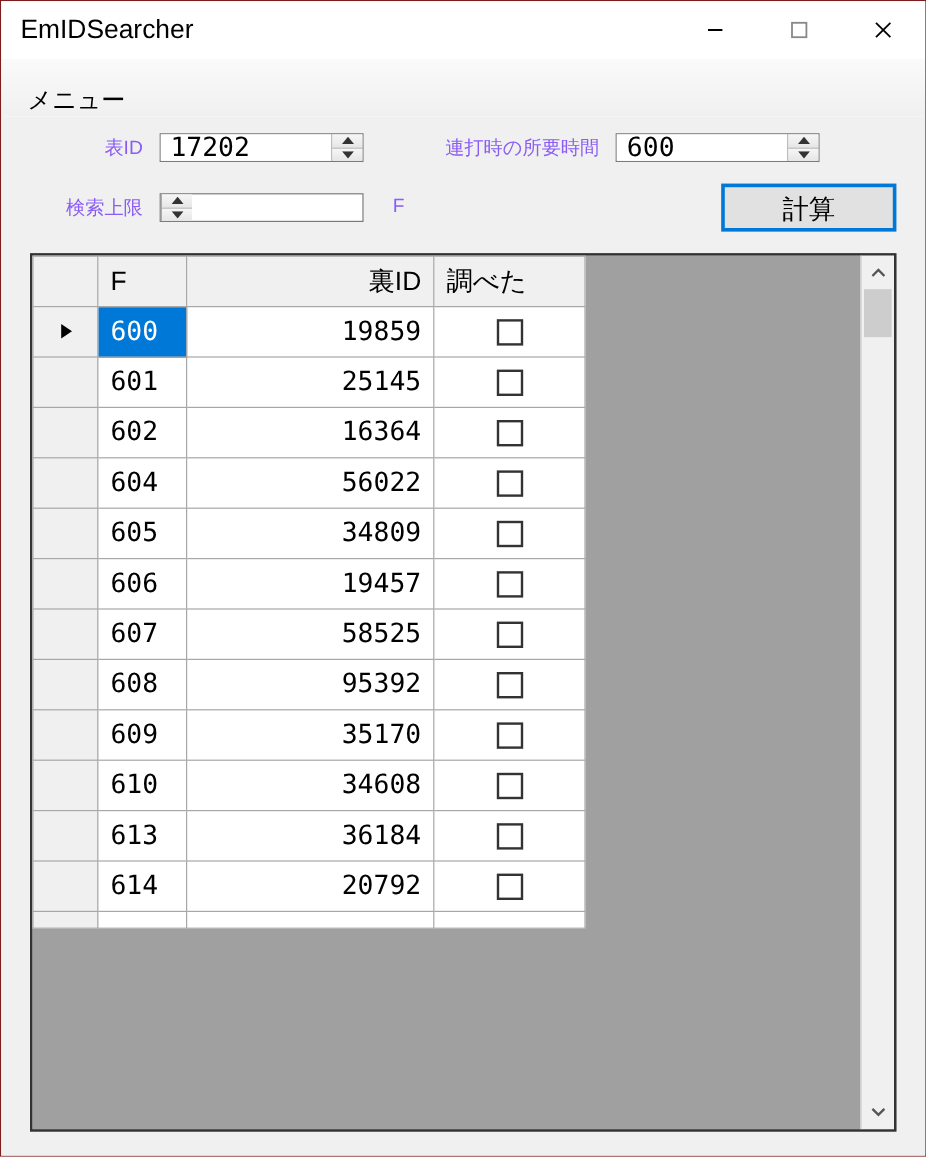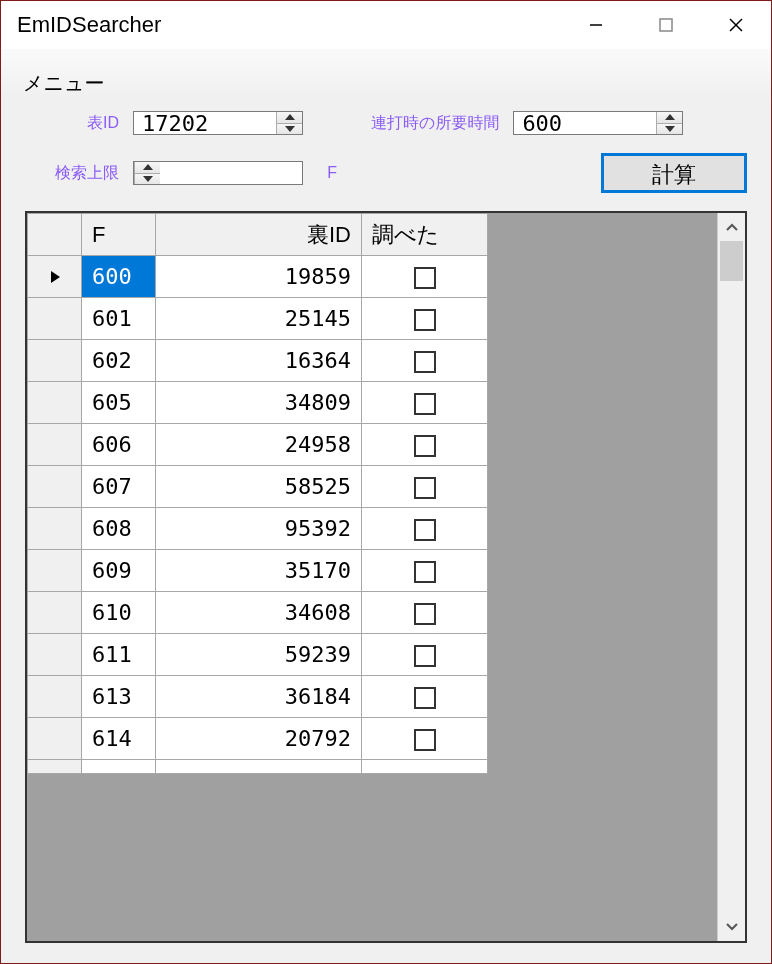--- a/index.html
+++ b/index.html
@@ -316,28 +316,34 @@
                 <td class="col-chk"><span class="chkbox"></span></td>
               </tr>
               <tr>
                 <td class="rowheader"></td>
                 <td class="col-f">602</td>
                 <td class="col-uid">16364</td>
                 <td class="col-chk"><span class="chkbox"></span></td>
               </tr>
               <tr>
                 <td class="rowheader"></td>
+                <td class="col-f">604</td>
+                <td class="col-uid">56022</td>
+                <td class="col-chk"><span class="chkbox"></span></td>
+              </tr>
+              <tr>
+                <td class="rowheader"></td>
                 <td class="col-f">605</td>
                 <td class="col-uid">34809</td>
                 <td class="col-chk"><span class="chkbox"></span></td>
               </tr>
               <tr>
                 <td class="rowheader"></td>
                 <td class="col-f">606</td>
-                <td class="col-uid">24958</td>
+                <td class="col-uid">19457</td>
                 <td class="col-chk"><span class="chkbox"></span></td>
               </tr>
               <tr>
                 <td class="rowheader"></td>
                 <td class="col-f">607</td>
                 <td class="col-uid">58525</td>
                 <td class="col-chk"><span class="chkbox"></span></td>
               </tr>
               <tr>
                 <td class="rowheader"></td>
@@ -348,26 +354,20 @@
               <tr>
                 <td class="rowheader"></td>
                 <td class="col-f">609</td>
                 <td class="col-uid">35170</td>
                 <td class="col-chk"><span class="chkbox"></span></td>
               </tr>
               <tr>
                 <td class="rowheader"></td>
                 <td class="col-f">610</td>
                 <td class="col-uid">34608</td>
-                <td class="col-chk"><span class="chkbox"></span></td>
-              </tr>
-              <tr>
-                <td class="rowheader"></td>
-                <td class="col-f">611</td>
-                <td class="col-uid">59239</td>
                 <td class="col-chk"><span class="chkbox"></span></td>
               </tr>
               <tr>
                 <td class="rowheader"></td>
                 <td class="col-f">613</td>
                 <td class="col-uid">36184</td>
                 <td class="col-chk"><span class="chkbox"></span></td>
               </tr>
               <tr>
                 <td class="rowheader"></td>

